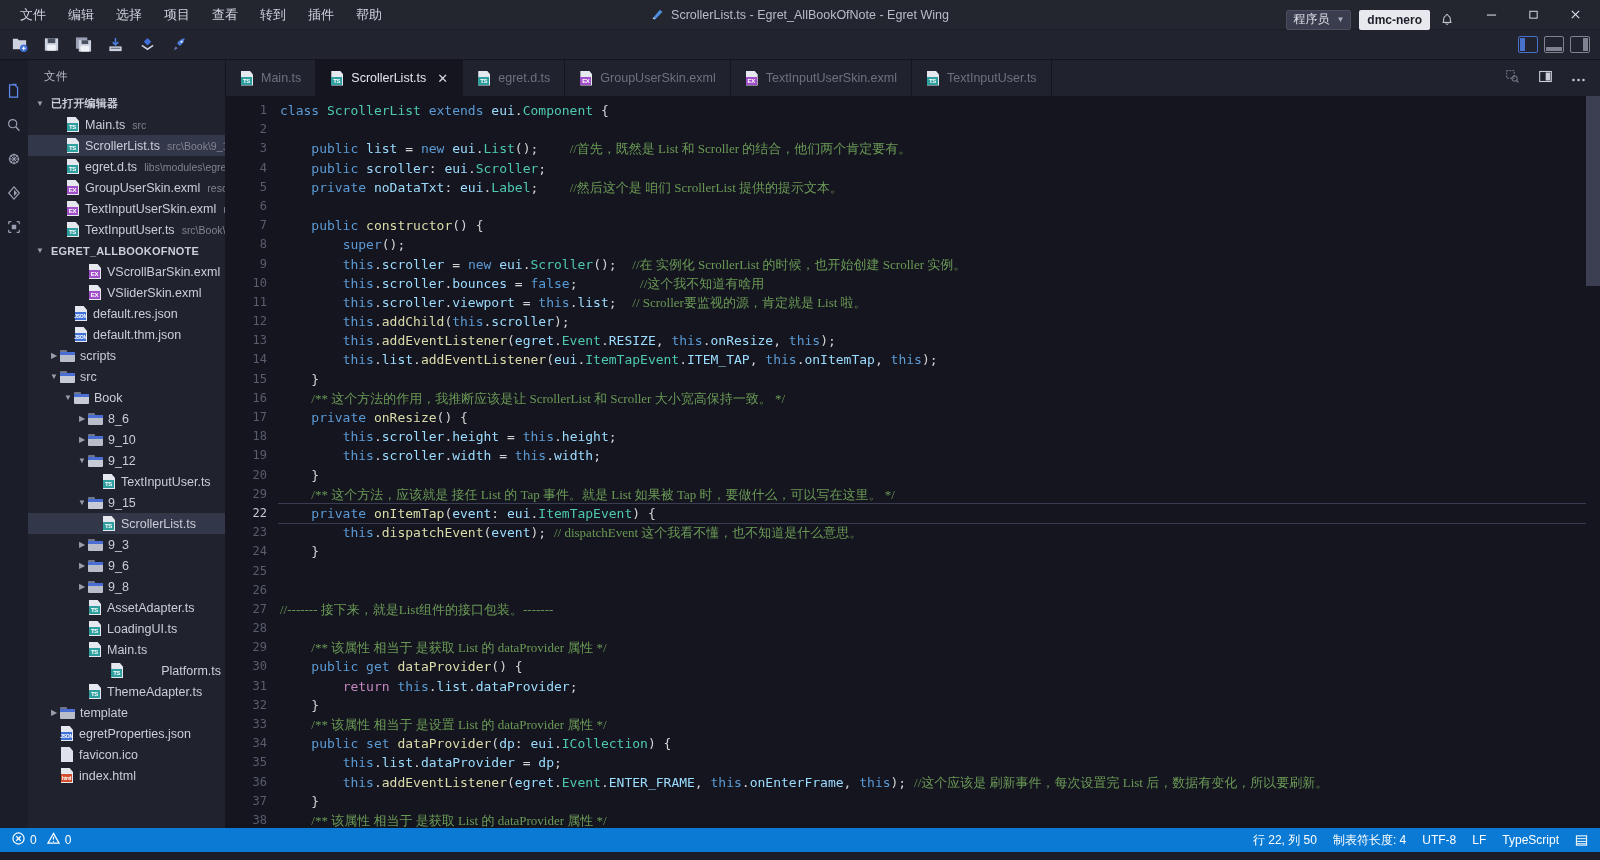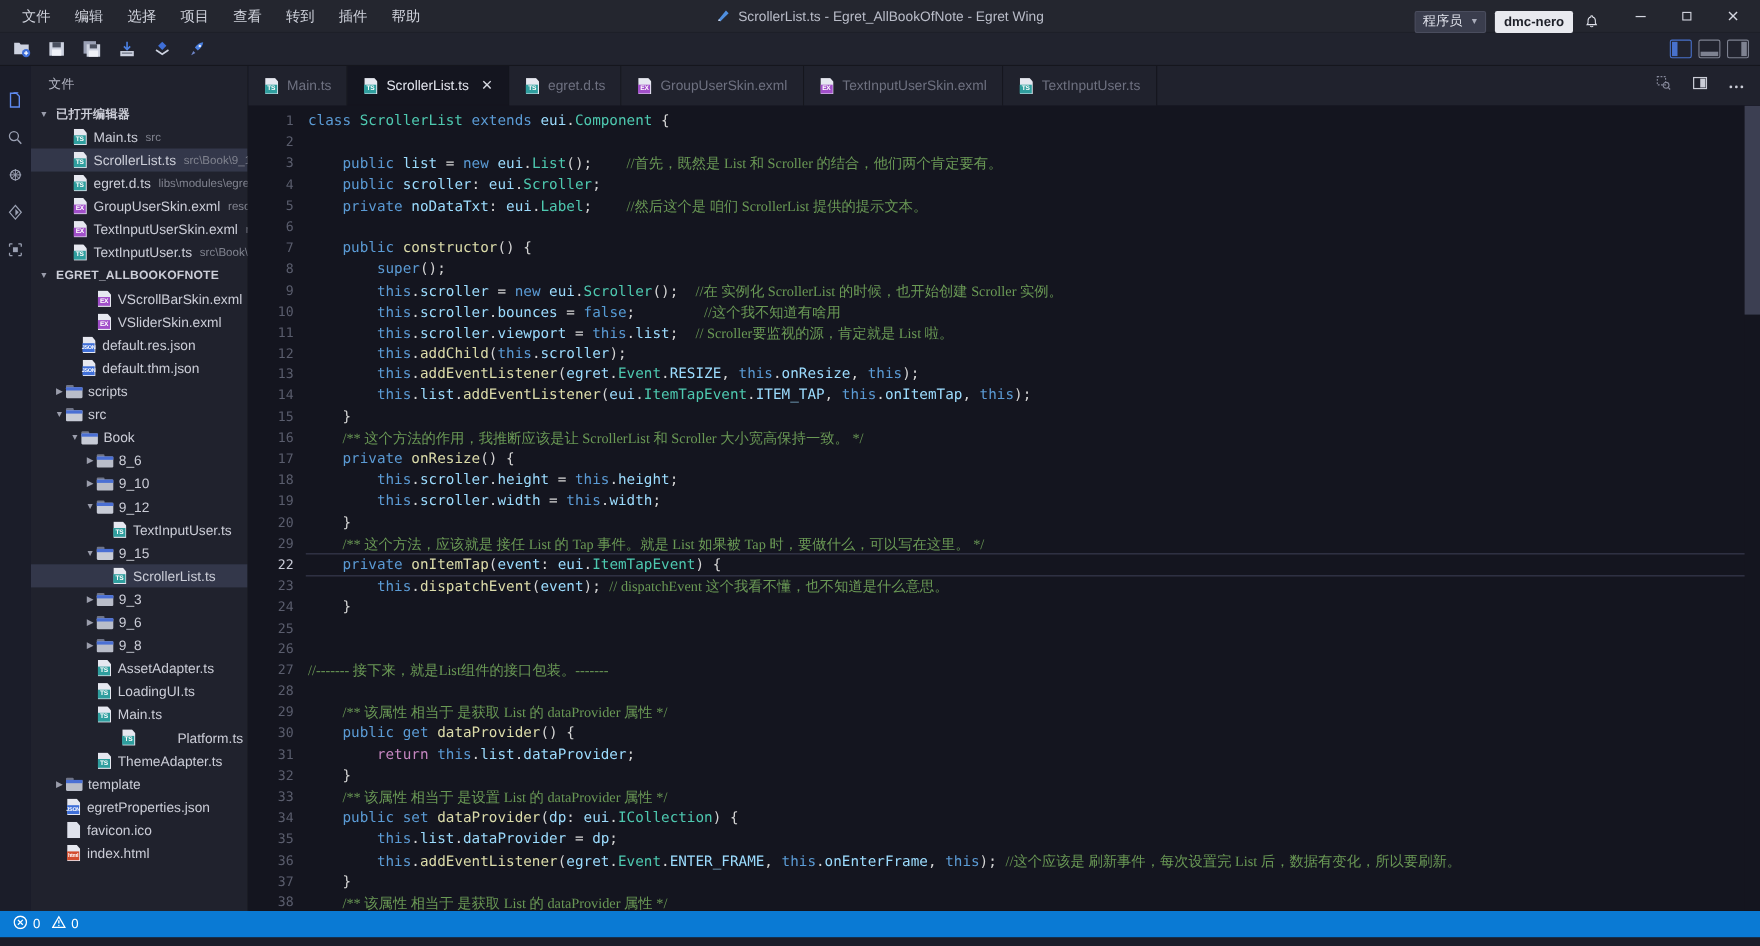--- a/index.html
+++ b/index.html
@@ -739,13 +739,26 @@
     <span>0</span>
     <span style="margin-left:5px">
       <svg width="13" height="13" viewBox="0 0 14 14">
           <path d="M7 1.5 L13 12 L1 12 Z" fill="none" stroke="#fff" stroke-width="1.3"></path>
           <path d="M7 5v3.2" stroke="#fff" stroke-width="1.3"></path>
           <circle cx="7" cy="10" r=".7" fill="#fff"></circle>
         </svg>
     </span>
     <span>0</span>
   </div>
+  <div class="st-right">
+    <div class="st">行 22, 列 50</div>
+    <div class="st">制表符长度: 4</div>
+    <div class="st">UTF-8</div>
+    <div class="st">LF</div>
+    <div class="st">TypeScript</div>
+    <div class="st">
+      <svg width="13" height="13" viewBox="0 0 14 14">
+          <rect x="1.5" y="2" width="11" height="10" fill="none" stroke="#fff" stroke-width="1.1"></rect>
+          <path d="M1.5 5h11 M1.5 8h11 M1.5 10.5h11" stroke="#fff" stroke-width="1"></path>
+        </svg>
+    </div>
+  </div>
 </div>
 
 </body></html>

